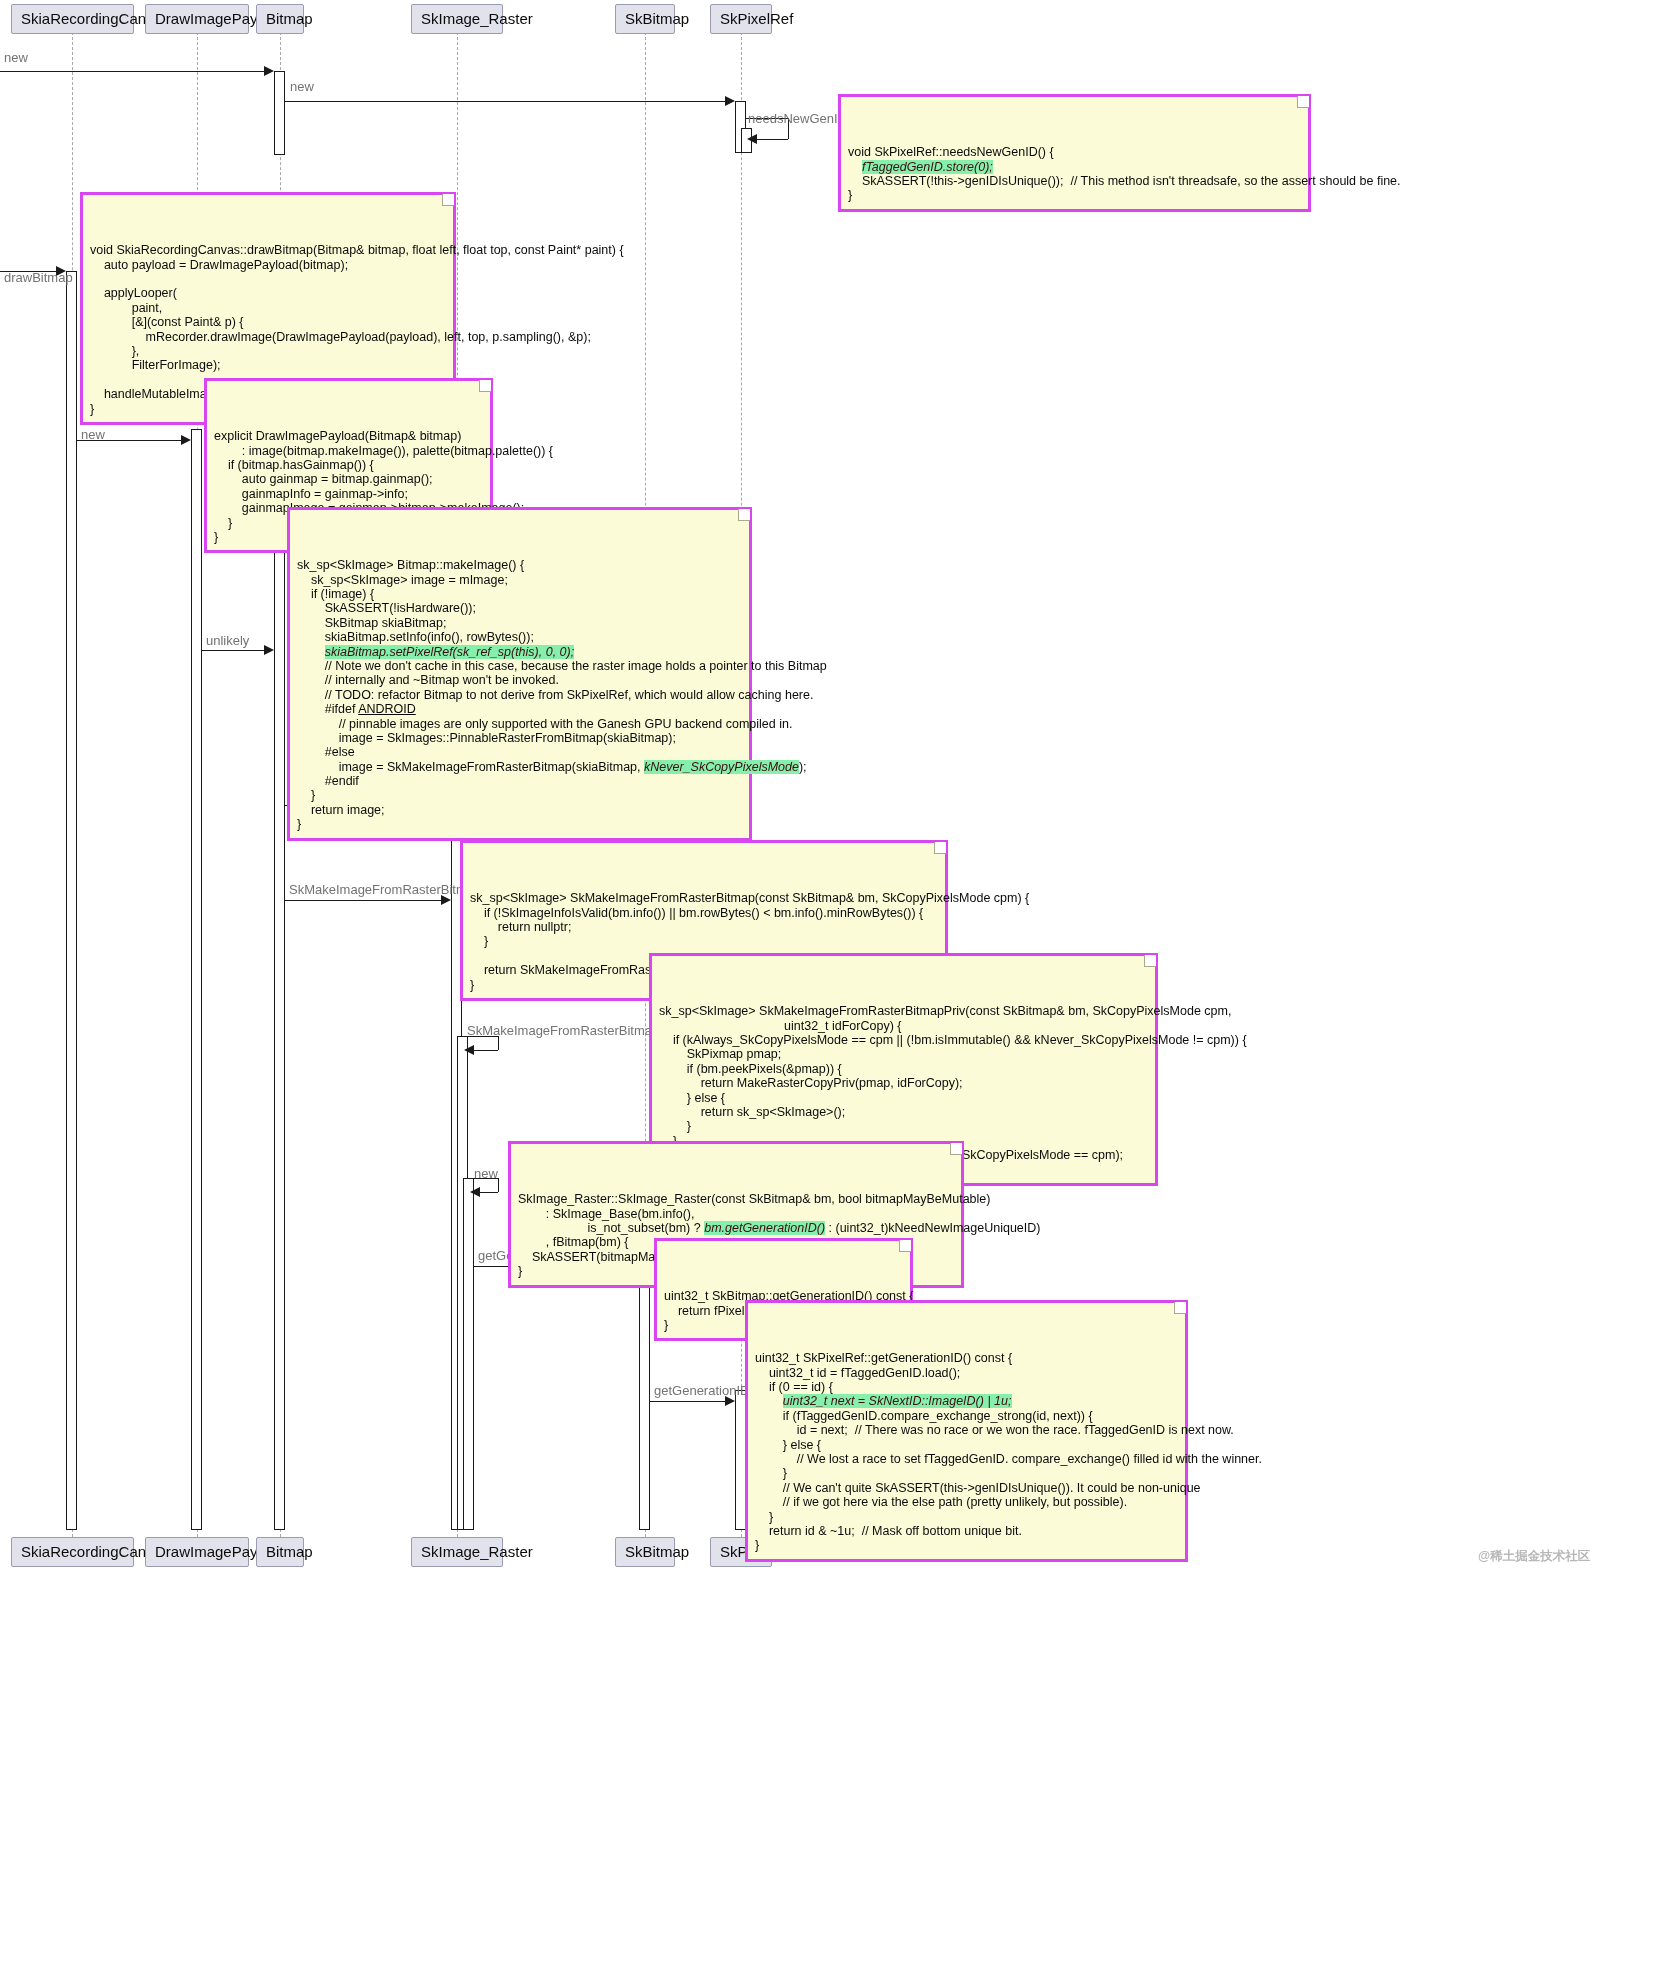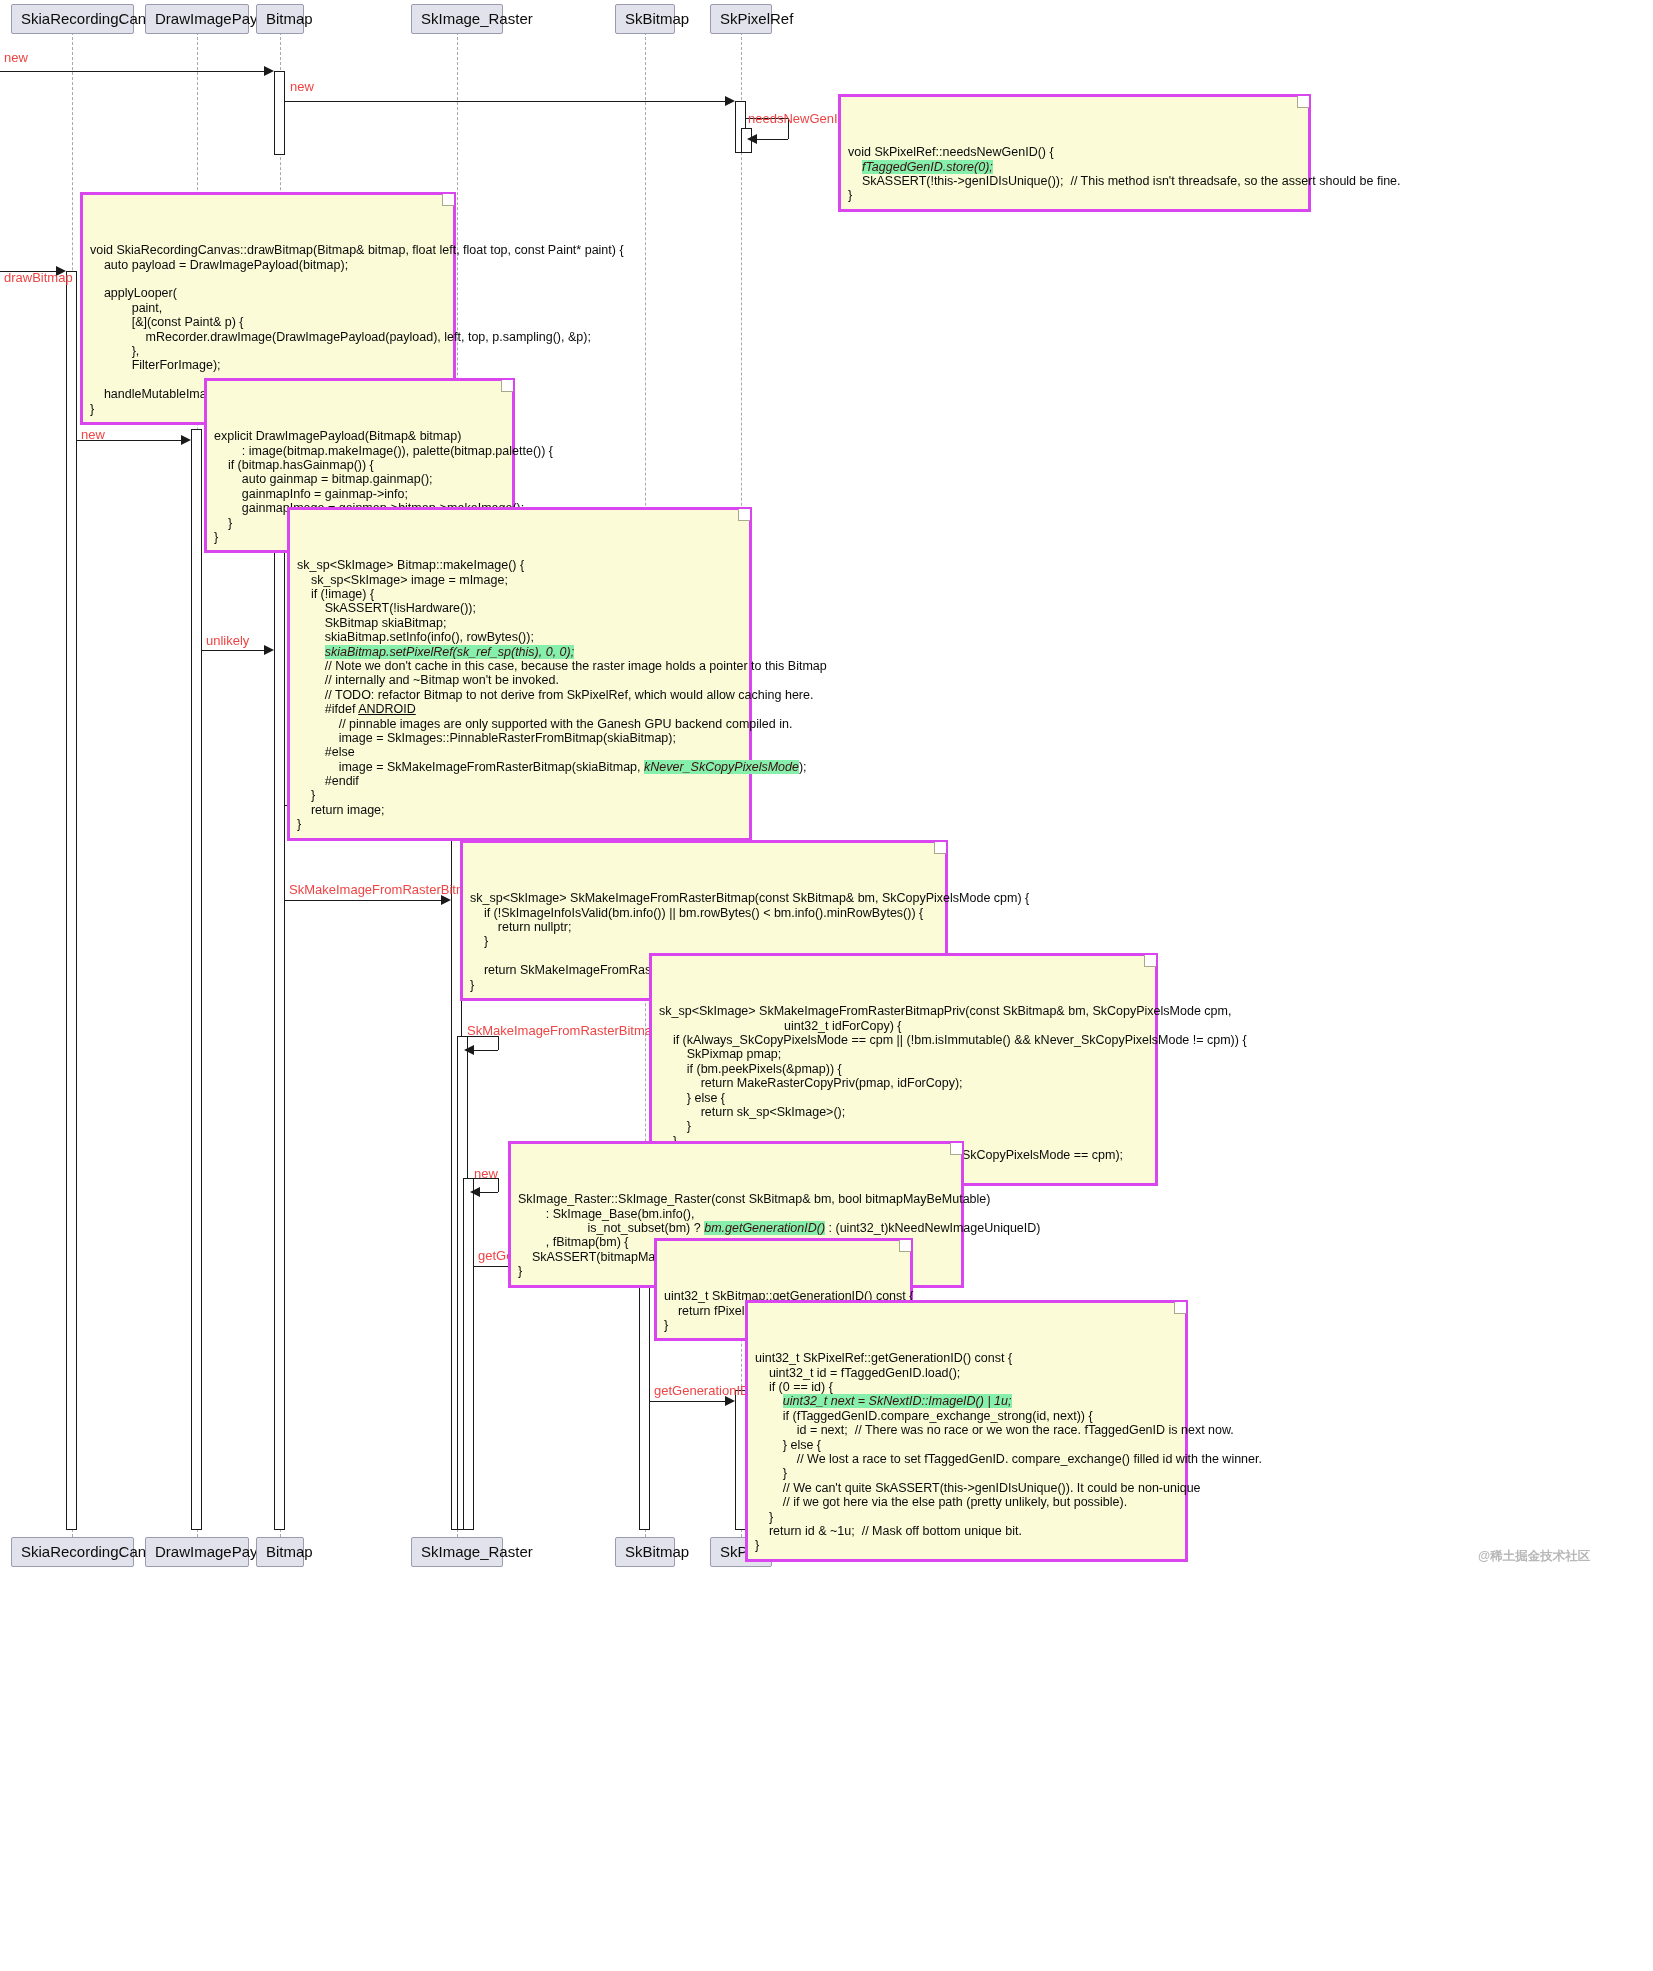--- a/index.html
+++ b/index.html
@@ -58,21 +58,21 @@
     position: absolute;
     width: 0; height: 0;
     border-top: 5px solid transparent;
     border-bottom: 5px solid transparent;
   }
   .arrow-right { border-left: 10px solid #1a1a1a; }
   .arrow-left  { border-right: 10px solid #1a1a1a; }
   .msg-label {
     position: absolute;
     font-size: 13px;
-    color: #ef4444;
+    color: #737373;
     white-space: nowrap;
     line-height: 14px;
   }
   
   .note {
     position: absolute;
     box-sizing: border-box;
     background: #fbfbd8;
     border: 3px solid #d946ef;
     font-size: 12.5px;
@@ -212,21 +212,21 @@
   <div class="msg-label" style="left:654px; top:1384px;">getGenerationID</div>
 
   <div class="note" style="left:838px; top:94px; width:473px;">
     <div class="fold"></div>
   <div class="line"><span>void SkPixelRef::needsNewGenID() {</span></div><div class="line"><span>    </span><span class="hl">fTaggedGenID.store(0);</span></div><div class="line"><span>    SkASSERT(!this-&gt;genIDIsUnique());  // This method isn't threadsafe, so the assert should be fine.</span></div><div class="line"><span>}</span></div></div>
 
   <div class="note" style="left:80px; top:192px; width:376px;">
     <div class="fold"></div>
   <div class="line"><span>void SkiaRecordingCanvas::drawBitmap(Bitmap&amp; bitmap, float left, float top, const Paint* paint) {</span></div><div class="line"><span>    auto payload = DrawImagePayload(bitmap);</span></div><div class="line">&nbsp;</div><div class="line"><span>    applyLooper(</span></div><div class="line"><span>            paint,</span></div><div class="line"><span>            [&amp;](const Paint&amp; p) {</span></div><div class="line"><span>                mRecorder.drawImage(DrawImagePayload(payload), left, top, p.sampling(), &amp;p);</span></div><div class="line"><span>            },</span></div><div class="line"><span>            FilterForImage);</span></div><div class="line">&nbsp;</div><div class="line"><span>    handleMutableImages(bitmap, payload);</span></div><div class="line"><span>}</span></div></div>
 
-  <div class="note" style="left:204px; top:378px; width:311px;">
+  <div class="note" style="left:204px; top:378px; width:289px;">
     <div class="fold"></div>
   <div class="line"><span>explicit DrawImagePayload(Bitmap&amp; bitmap)</span></div><div class="line"><span>        : image(bitmap.makeImage()), palette(bitmap.palette()) {</span></div><div class="line"><span>    if (bitmap.hasGainmap()) {</span></div><div class="line"><span>        auto gainmap = bitmap.gainmap();</span></div><div class="line"><span>        gainmapInfo = gainmap-&gt;info;</span></div><div class="line"><span>        gainmapImage = gainmap-&gt;bitmap-&gt;makeImage();</span></div><div class="line"><span>    }</span></div><div class="line"><span>}</span></div></div>
 
   <div class="note" style="left:287px; top:507px; width:465px;">
     <div class="fold"></div>
   <div class="line"><span>sk_sp&lt;SkImage&gt; Bitmap::makeImage() {</span></div><div class="line"><span>    sk_sp&lt;SkImage&gt; image = mImage;</span></div><div class="line"><span>    if (!image) {</span></div><div class="line"><span>        SkASSERT(!isHardware());</span></div><div class="line"><span>        SkBitmap skiaBitmap;</span></div><div class="line"><span>        skiaBitmap.setInfo(info(), rowBytes());</span></div><div class="line"><span>        </span><span class="hl">skiaBitmap.setPixelRef(sk_ref_sp(this), 0, 0);</span></div><div class="line"><span>        // Note we don't cache in this case, because the raster image holds a pointer to this Bitmap</span></div><div class="line"><span>        // internally and ~Bitmap won't be invoked.</span></div><div class="line"><span>        // TODO: refactor Bitmap to not derive from SkPixelRef, which would allow caching here.</span></div><div class="line"><span>        #ifdef </span><span class="ul">ANDROID</span></div><div class="line"><span>            // pinnable images are only supported with the Ganesh GPU backend compiled in.</span></div><div class="line"><span>            image = SkImages::PinnableRasterFromBitmap(skiaBitmap);</span></div><div class="line"><span>        #else</span></div><div class="line"><span>            image = SkMakeImageFromRasterBitmap(skiaBitmap, </span><span class="hl">kNever_SkCopyPixelsMode</span><span>);</span></div><div class="line"><span>        #endif</span></div><div class="line"><span>    }</span></div><div class="line"><span>    return image;</span></div><div class="line"><span>}</span></div></div>
 
   <div class="note" style="left:460px; top:840px; width:488px;">
     <div class="fold"></div>
   <div class="line"><span>sk_sp&lt;SkImage&gt; SkMakeImageFromRasterBitmap(const SkBitmap&amp; bm, SkCopyPixelsMode cpm) {</span></div><div class="line"><span>    if (!SkImageInfoIsValid(bm.info()) || bm.rowBytes() &lt; bm.info().minRowBytes()) {</span></div><div class="line"><span>        return nullptr;</span></div><div class="line"><span>    }</span></div><div class="line">&nbsp;</div><div class="line"><span>    return SkMakeImageFromRasterBitmapPriv(bm, cpm, </span><span class="hl">kNeedNewImageUniqueID</span><span>);</span></div><div class="line"><span>}</span></div></div>

